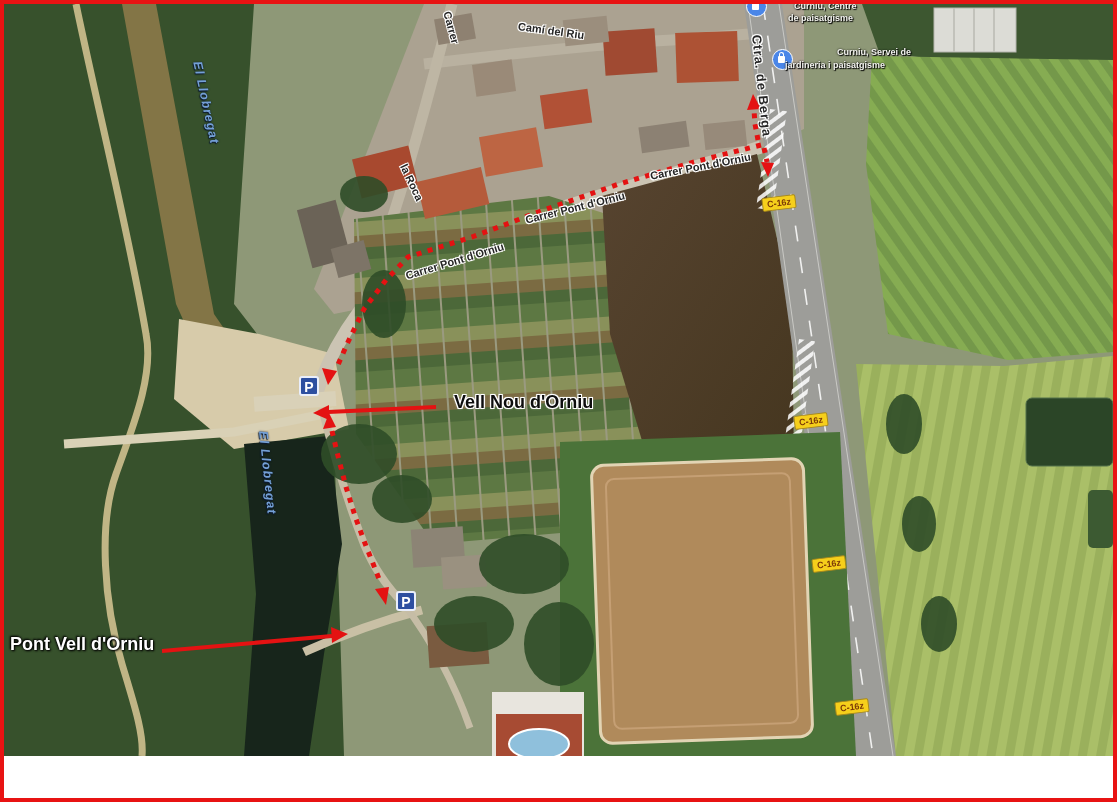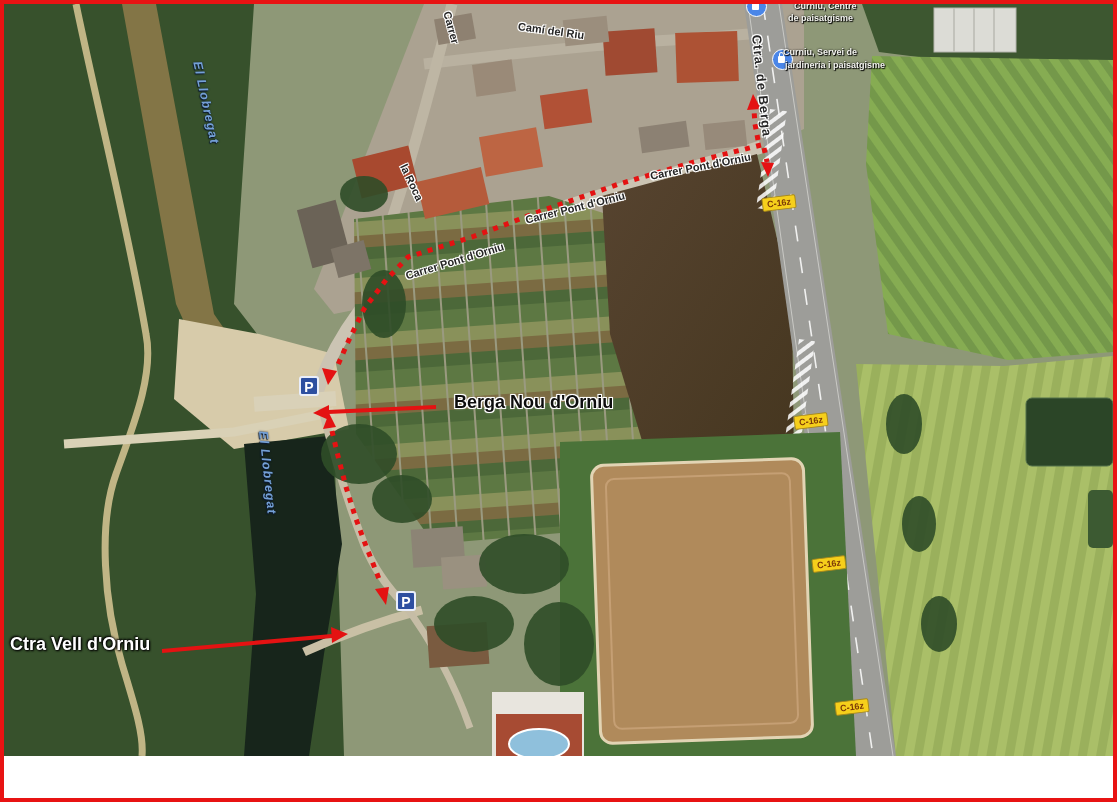--- a/index.html
+++ b/index.html
@@ -179,29 +179,29 @@
       <span class="poi-icon" style="left:742px;top:-8px;">
           <span class="bag"></span>
         </span>
       <span class="poi-text" style="left:766px;top:-4px;">Curniu, Centre</span>
       <span class="poi-text" style="left:760px;top:8px;">de paisatgisme</span>
     </div>
     <div class="poi" style="left:0;top:0;">
       <span class="poi-icon" style="left:768px;top:45px;">
           <span class="bag"></span>
         </span>
-      <span class="poi-text" style="left:755px;top:42px;">Curniu, Servei de</span>
+      <span class="poi-text" style="left:809px;top:42px;">Curniu, Servei de</span>
       <span class="poi-text" style="left:757px;top:55px;">jardineria i paisatgisme</span>
     </div>
 
     <span class="shield" style="left:758px;top:192px;">C-16z</span>
     <span class="shield" style="left:790px;top:410px;">C-16z</span>
     <span class="shield" style="left:808px;top:553px;">C-16z</span>
     <span class="shield" style="left:831px;top:696px;">C-16z</span>
 
     <span class="pmark" style="left:295px;top:372px;">P</span>
     <span class="pmark" style="left:392px;top:587px;">P</span>
 
-    <span class="bridge-label dark" style="left:450px;top:388px;">Berga Nou d'Orniu</span>
-    <span class="bridge-label light" style="left:6px;top:630px;">Ctra Vell d'Orniu</span>
+    <span class="bridge-label dark" style="left:450px;top:388px;">Vell Nou d'Orniu</span>
+    <span class="bridge-label light" style="left:6px;top:630px;">Pont Vell d'Orniu</span>
   </div>
 
 </div>
 
 </body></html>

